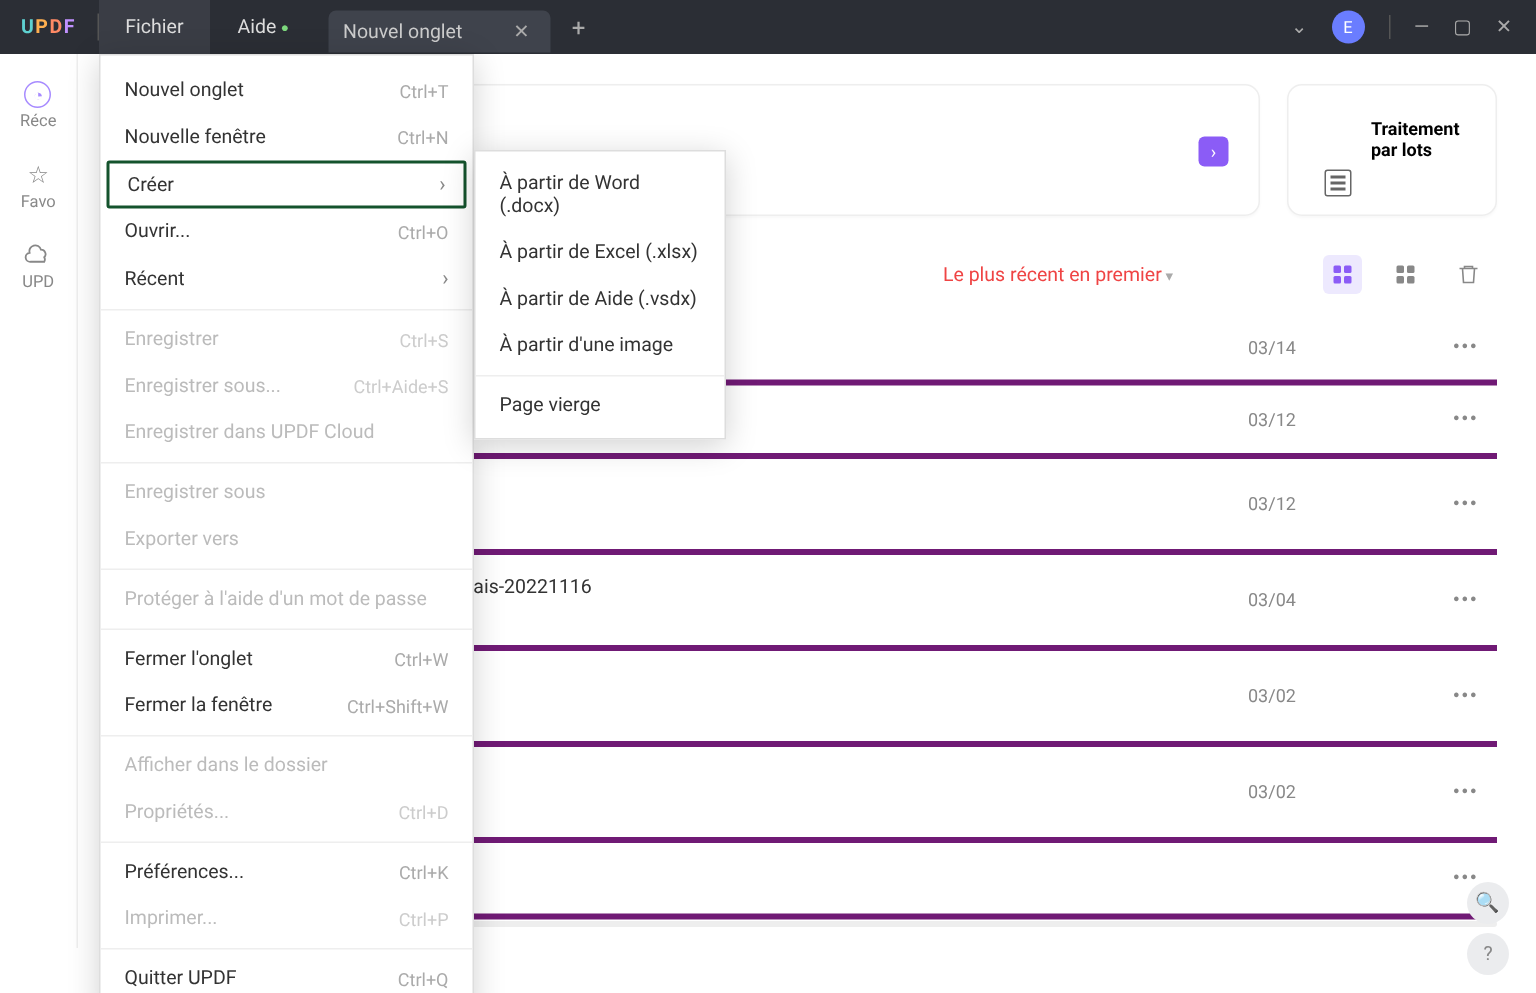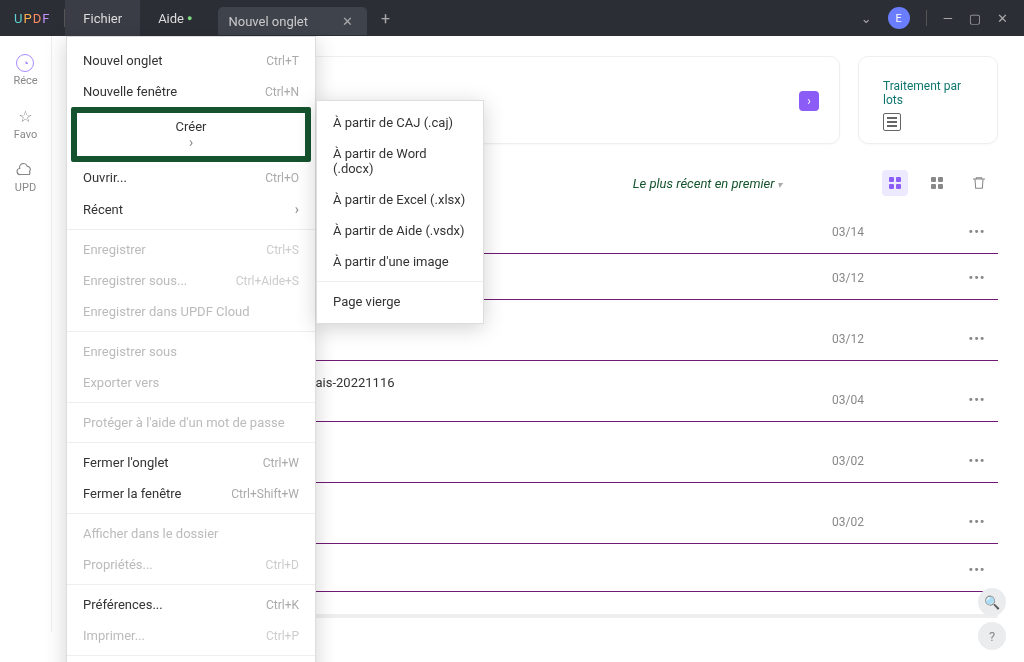--- a/index.html
+++ b/index.html
@@ -1,18 +1,18 @@
 <!DOCTYPE html>
 <html><head>
 <meta charset="utf-8">
 <style>
 * { margin:0; padding:0; box-sizing:border-box; font-family:-apple-system,Segoe UI,Roboto,sans-serif; }
 body { width:1024px; height:662px; background:#fff; overflow:hidden; position:relative; font-size:13px; color:#333; }
 .titlebar { height:36px; background:#2b2e35; display:flex; align-items:center; color:#ccc; }
-.logo { padding:0 14px; font-weight:400; letter-spacing:1px; }
+.logo { padding:0 14px; font-weight:700; letter-spacing:1px; }
 .logo .u{color:#5ed1d1;} .logo .p{color:#ffb050;} .logo .d{color:#ff8a65;} .logo .f{color:#c191ff;}
 .t-sep { width:1px; height:18px; background:#555; }
 .menu-btn { padding:0 18px; height:36px; display:flex; align-items:center; color:#ddd; cursor:pointer; }
 .menu-btn.active { background:#3a3d45; }
 .sup { color:#7dd87d; font-size:9px; margin-left:3px; vertical-align:super; }
 .tab { height:28px; background:#3f434c; border-radius:5px 5px 0 0; margin-top:6px; padding:0 10px; display:flex; align-items:center; gap:30px; color:#ccc; margin-left:8px;}
 .tab .x{color:#aaa; padding:0 4px;}
 .newtab { color:#aaa; padding:0 14px; font-size:16px;}
 .rspace{flex:1;}
 .win-icons{display:flex;align-items:center;gap:16px;padding:0 16px;color:#aaa;}
@@ -24,39 +24,39 @@
 .side-item{display:flex;flex-direction:column;align-items:center;gap:2px;}
 .side-ico{width:18px;height:18px;border:1.5px solid #999;border-radius:50%;display:flex;align-items:center;justify-content:center;}
 .side-ico.active{border-color:#a78bff;color:#a78bff;}
 .star{font-size:16px;color:#888;}
 .cloud svg{width:18px;height:18px;}
 
 .content{flex:1;padding:20px 26px 0 26px;position:relative;}
 .cards{display:flex;gap:18px;}
 .card{flex:1;background:#fff;border:1px solid #eee;border-radius:10px;padding:22px 24px;box-shadow:0 1px 2px rgba(0,0,0,0.03);position:relative;height:88px;}
 .card.small{flex:0 0 140px;}
-.card-title{font-weight:400;color:#0f766e;margin-bottom:6px;}
+.card-title{font-weight:700;color:#000000;margin-bottom:6px;margin-left:31px;}
 .card-sub{color:#999;font-size:12px;}
 .card-btn{position:absolute;right:20px;top:34px;width:20px;height:20px;background:#8b5cf6;border-radius:4px;color:#fff;display:flex;align-items:center;justify-content:center;font-size:12px;}
 .batch-ico{width:18px;height:18px;border:1.5px solid #666;border-radius:2px;margin-top:4px;position:relative;}
 .batch-ico:before{content:"";position:absolute;top:3px;left:3px;right:3px;height:2px;background:#666;box-shadow:0 4px 0 #666,0 8px 0 #666;}
 
 .list-head{display:flex;align-items:center;margin-top:26px;padding:0 6px;}
-.sort{color:#14532d;font-style:italic;}
+.sort{color:#ef4444;}
 .sort:after{content:" ▾";color:#aaa;font-size:10px;}
 .sp{flex:1;}
 .view-icons{display:flex;gap:16px;align-items:center;}
 .v-ico{width:26px;height:26px;display:flex;align-items:center;justify-content:center;color:#666;border-radius:4px;}
 .v-ico.active{background:#ede9fe;color:#8b5cf6;}
 .grid-ico{display:grid;grid-template-columns:5px 5px;grid-template-rows:5px 5px;gap:2px;}
 .grid-ico span{background:currentColor;border-radius:1px;}
 .trash svg{width:16px;height:16px;}
 
 .file-list{margin-top:14px;}
-.file-row{display:flex;align-items:flex-end;padding:14px 6px;border-bottom:1px solid #701a75;}
+.file-row{display:flex;align-items:center;padding:14px 6px;border-bottom:4px solid #701a75;}
 .file-info{flex:1;}
 .file-name{color:#333;margin-bottom:4px;}
 .file-meta{color:#aaa;font-size:11px;}
 .file-meta .d{margin:0 6px;color:#ddd;}
 .file-date{width:130px;color:#888;font-size:12px;}
 .file-dots{width:30px;color:#888;font-weight:bold;letter-spacing:1px;text-align:center;}
 
 .footer{position:absolute;bottom:10px;left:26px;right:26px;display:flex;align-items:center;gap:14px;}
 .disk-text{color:#999;font-size:11px;}
 .progress{flex:1;height:4px;background:#eee;border-radius:2px;overflow:hidden;}
@@ -65,21 +65,21 @@
 .float-btn{position:absolute;right:18px;width:28px;height:28px;border-radius:50%;background:#ebecee;color:#888;display:flex;align-items:center;justify-content:center;}
 .fb1{bottom:46px;} .fb2{bottom:12px;}
 
 
 .drop{position:absolute;left:66px;top:36px;width:250px;background:#fff;border:1px solid #ddd;box-shadow:0 4px 20px rgba(0,0,0,0.18);padding:8px 0;z-index:10;}
 .drop-item{display:flex;align-items:center;justify-content:space-between;padding:8px 16px;color:#333;cursor:pointer;}
 .drop-item.disabled{color:#bbb;cursor:default;text-align:center;}
 .drop-item .sc{color:#aaa;font-size:12px;}
 .drop-item.disabled .sc{color:#ccc;}
 .drop-hr{height:1px;background:#eee;margin:4px 0;}
-.drop-item.highlight{border:6px solid #14532d;border-radius:2px;margin:0 4px;padding:6px 12px;flex-direction:column;}
+.drop-item.highlight{border:2px solid #14532d;border-radius:2px;margin:0 4px;padding:6px 12px;}
 .chev{color:#888;font-size:14px;}
 
 .submenu{position:absolute;left:316px;top:100px;width:168px;background:#fff;border:1px solid #ddd;box-shadow:0 4px 20px rgba(0,0,0,0.18);padding:6px 0;z-index:11;}
 .sub-item{padding:8px 16px;color:#333;cursor:pointer;}
 .sub-hr{height:1px;background:#eee;margin:4px 0;}
 </style>
 </head>
 <body>
 
 <div class="titlebar">
@@ -307,20 +307,19 @@
       <span>Imprimer...</span>
       <span class="sc">Ctrl+P</span>
     </div>
     <div class="drop-hr"></div>
     <div class="drop-item">
       <span>Quitter UPDF</span>
       <span class="sc">Ctrl+Q</span>
     </div>
   </div>
 <div class="submenu" id="submenu">
-    <div class="sub-item">À partir de CAJ (.caj)</div>
     <div class="sub-item">À partir de Word (.docx)</div>
     <div class="sub-item">À partir de Excel (.xlsx)</div>
     <div class="sub-item">À partir de Aide (.vsdx)</div>
     <div class="sub-item">À partir d'une image</div>
     <div class="sub-hr"></div>
     <div class="sub-item">Page vierge</div>
   </div>
 
 </body></html>

